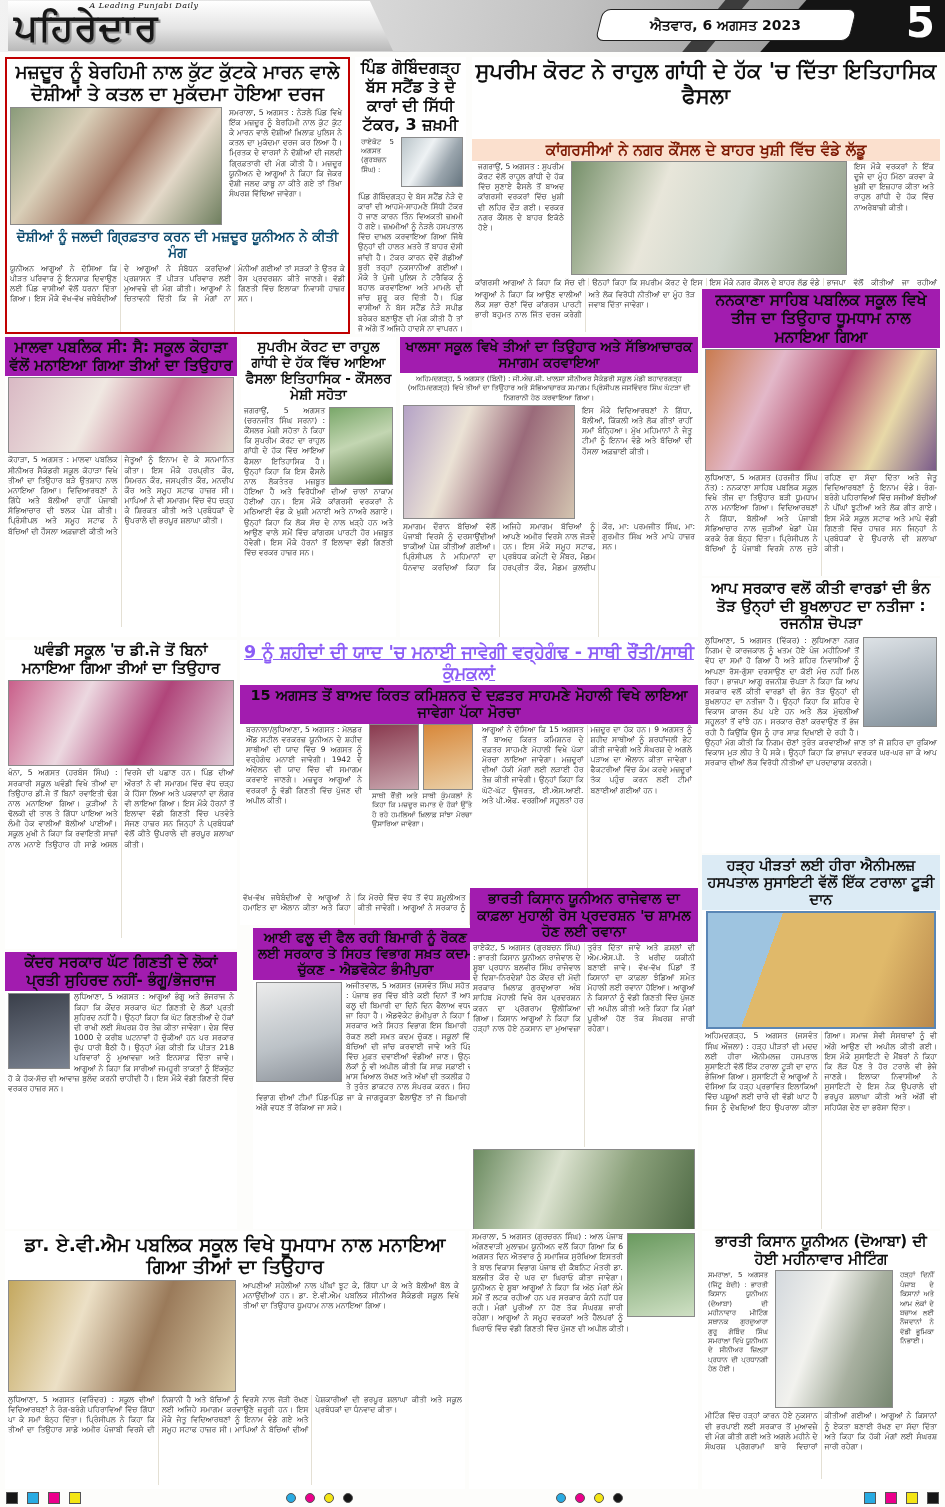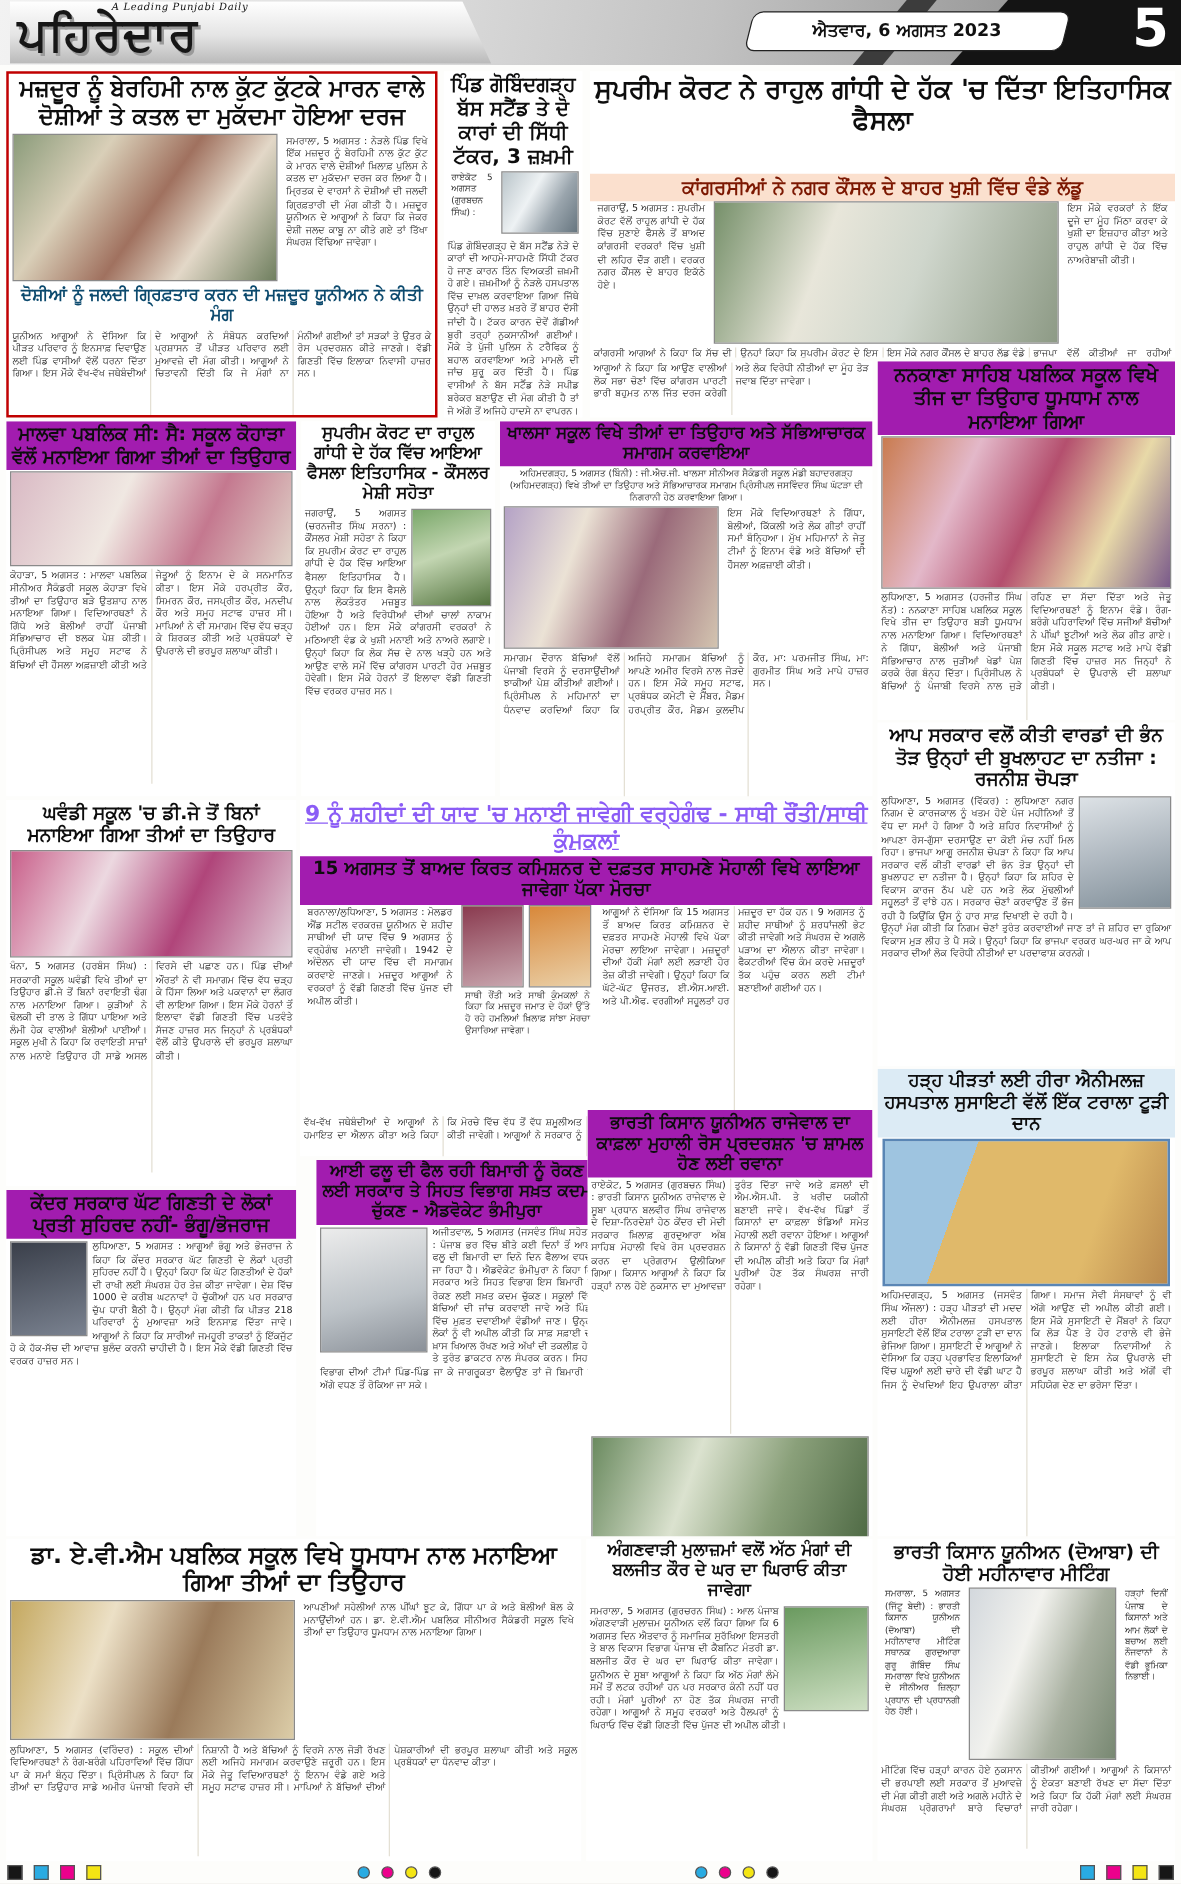--- a/index.html
+++ b/index.html
@@ -208,21 +208,20 @@
   <div class="art" style="left:5px;top:1231px;width:460px;height:258px;">
     <div class="hl" style="font-size:19px;">ਡਾ. ਏ.ਵੀ.ਐਮ ਪਬਲਿਕ ਸਕੂਲ ਵਿਖੇ ਧੂਮਧਾਮ ਨਾਲ ਮਨਾਇਆ ਗਿਆ ਤੀਆਂ ਦਾ ਤਿਉਹਾਰ</div>
     <div class="flexrow" style="height:114px;">
       <div class="photo ph-avm" style="width:228px;height:112px;"></div>
       <div class="body" style="flex:1;height:112px;">ਆਪਣੀਆਂ ਸਹੇਲੀਆਂ ਨਾਲ ਪੀਂਘਾਂ ਝੂਟ ਕੇ, ਗਿੱਧਾ ਪਾ ਕੇ ਅਤੇ ਬੋਲੀਆਂ ਬੋਲ ਕੇ ਮਨਾਉਂਦੀਆਂ ਹਨ। ਡਾ. ਏ.ਵੀ.ਐਮ ਪਬਲਿਕ ਸੀਨੀਅਰ ਸੈਕੰਡਰੀ ਸਕੂਲ ਵਿਖੇ ਤੀਆਂ ਦਾ ਤਿਉਹਾਰ ਧੂਮਧਾਮ ਨਾਲ ਮਨਾਇਆ ਗਿਆ।</div>
     </div>
     <div class="body cols3" style="height:92px;">ਲੁਧਿਆਣਾ, 5 ਅਗਸਤ (ਵਰਿੰਦਰ) : ਸਕੂਲ ਦੀਆਂ ਵਿਦਿਆਰਥਣਾਂ ਨੇ ਰੰਗ-ਬਰੰਗੇ ਪਹਿਰਾਵਿਆਂ ਵਿੱਚ ਗਿੱਧਾ ਪਾ ਕੇ ਸਮਾਂ ਬੰਨ੍ਹ ਦਿੱਤਾ। ਪ੍ਰਿੰਸੀਪਲ ਨੇ ਕਿਹਾ ਕਿ ਤੀਆਂ ਦਾ ਤਿਉਹਾਰ ਸਾਡੇ ਅਮੀਰ ਪੰਜਾਬੀ ਵਿਰਸੇ ਦੀ ਨਿਸ਼ਾਨੀ ਹੈ ਅਤੇ ਬੱਚਿਆਂ ਨੂੰ ਵਿਰਸੇ ਨਾਲ ਜੋੜੀ ਰੱਖਣ ਲਈ ਅਜਿਹੇ ਸਮਾਗਮ ਕਰਵਾਉਣੇ ਜ਼ਰੂਰੀ ਹਨ। ਇਸ ਮੌਕੇ ਜੇਤੂ ਵਿਦਿਆਰਥਣਾਂ ਨੂੰ ਇਨਾਮ ਵੰਡੇ ਗਏ ਅਤੇ ਸਮੂਹ ਸਟਾਫ ਹਾਜ਼ਰ ਸੀ। ਮਾਪਿਆਂ ਨੇ ਬੱਚਿਆਂ ਦੀਆਂ ਪੇਸ਼ਕਾਰੀਆਂ ਦੀ ਭਰਪੂਰ ਸ਼ਲਾਘਾ ਕੀਤੀ ਅਤੇ ਸਕੂਲ ਪ੍ਰਬੰਧਕਾਂ ਦਾ ਧੰਨਵਾਦ ਕੀਤਾ।</div>
   </div>
 
   <div class="art" style="left:469px;top:1231px;width:229px;height:258px;">
-    <div class="hl" style="font-size:13.5px;">ਅੰਗਣਵਾੜੀ ਮੁਲਾਜ਼ਮਾਂ ਵਲੋਂ ਅੱਠ ਮੰਗਾਂ ਦੀ ਬਲਜੀਤ ਕੌਰ ਦੇ ਘਰ ਦਾ ਘਿਰਾਓ ਕੀਤਾ ਜਾਵੇਗਾ</div>
     <div class="body" style="height:210px;">
       <span class="photo ph-woman fr" style="display:block;width:68px;height:84px;"></span>
       <span>ਸਮਰਾਲਾ, 5 ਅਗਸਤ (ਗੁਰਚਰਨ ਸਿੰਘ) : ਆਲ ਪੰਜਾਬ ਅੰਗਣਵਾੜੀ ਮੁਲਾਜ਼ਮ ਯੂਨੀਅਨ ਵਲੋਂ ਕਿਹਾ ਗਿਆ ਕਿ 6 ਅਗਸਤ ਦਿਨ ਐਤਵਾਰ ਨੂੰ ਸਮਾਜਿਕ ਸੁਰੱਖਿਆ ਇਸਤਰੀ ਤੇ ਬਾਲ ਵਿਕਾਸ ਵਿਭਾਗ ਪੰਜਾਬ ਦੀ ਕੈਬਨਿਟ ਮੰਤਰੀ ਡਾ. ਬਲਜੀਤ ਕੌਰ ਦੇ ਘਰ ਦਾ ਘਿਰਾਓ ਕੀਤਾ ਜਾਵੇਗਾ। ਯੂਨੀਅਨ ਦੇ ਸੂਬਾ ਆਗੂਆਂ ਨੇ ਕਿਹਾ ਕਿ ਅੱਠ ਮੰਗਾਂ ਲੰਮੇ ਸਮੇਂ ਤੋਂ ਲਟਕ ਰਹੀਆਂ ਹਨ ਪਰ ਸਰਕਾਰ ਕੰਨੀ ਨਹੀਂ ਧਰ ਰਹੀ। ਮੰਗਾਂ ਪੂਰੀਆਂ ਨਾ ਹੋਣ ਤੱਕ ਸੰਘਰਸ਼ ਜਾਰੀ ਰਹੇਗਾ। ਆਗੂਆਂ ਨੇ ਸਮੂਹ ਵਰਕਰਾਂ ਅਤੇ ਹੈਲਪਰਾਂ ਨੂੰ ਘਿਰਾਓ ਵਿੱਚ ਵੱਡੀ ਗਿਣਤੀ ਵਿੱਚ ਪੁੱਜਣ ਦੀ ਅਪੀਲ ਕੀਤੀ।</span>
     </div>
   </div>
 
   <div class="art" style="left:702px;top:1231px;width:238px;height:258px;">
     <div class="hl" style="font-size:15px;">ਭਾਰਤੀ ਕਿਸਾਨ ਯੂਨੀਅਨ (ਦੋਆਬਾ) ਦੀ ਹੋਈ ਮਹੀਨਾਵਾਰ ਮੀਟਿੰਗ</div>
     <div class="flexrow" style="height:140px;">
       <div class="body" style="width:66px;height:138px;font-size:7px;">ਸਮਰਾਲਾ, 5 ਅਗਸਤ (ਜਿੱਟੂ ਬੇਦੀ) : ਭਾਰਤੀ ਕਿਸਾਨ ਯੂਨੀਅਨ (ਦੋਆਬਾ) ਦੀ ਮਹੀਨਾਵਾਰ ਮੀਟਿੰਗ ਸਥਾਨਕ ਗੁਰਦੁਆਰਾ ਗੁਰੂ ਗੋਬਿੰਦ ਸਿੰਘ ਸਮਰਾਲਾ ਵਿਖੇ ਯੂਨੀਅਨ ਦੇ ਸੀਨੀਅਰ ਜ਼ਿਲ੍ਹਾ ਪ੍ਰਧਾਨ ਦੀ ਪ੍ਰਧਾਨਗੀ ਹੇਠ ਹੋਈ।</div>

